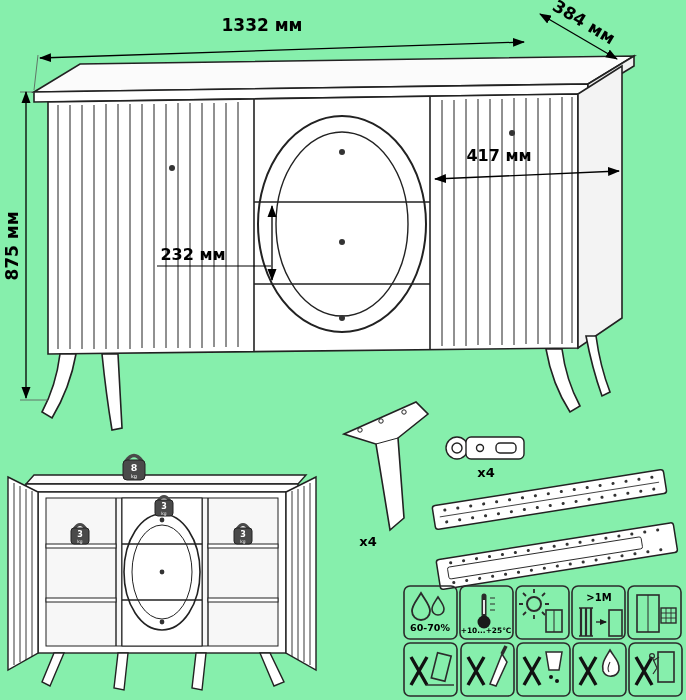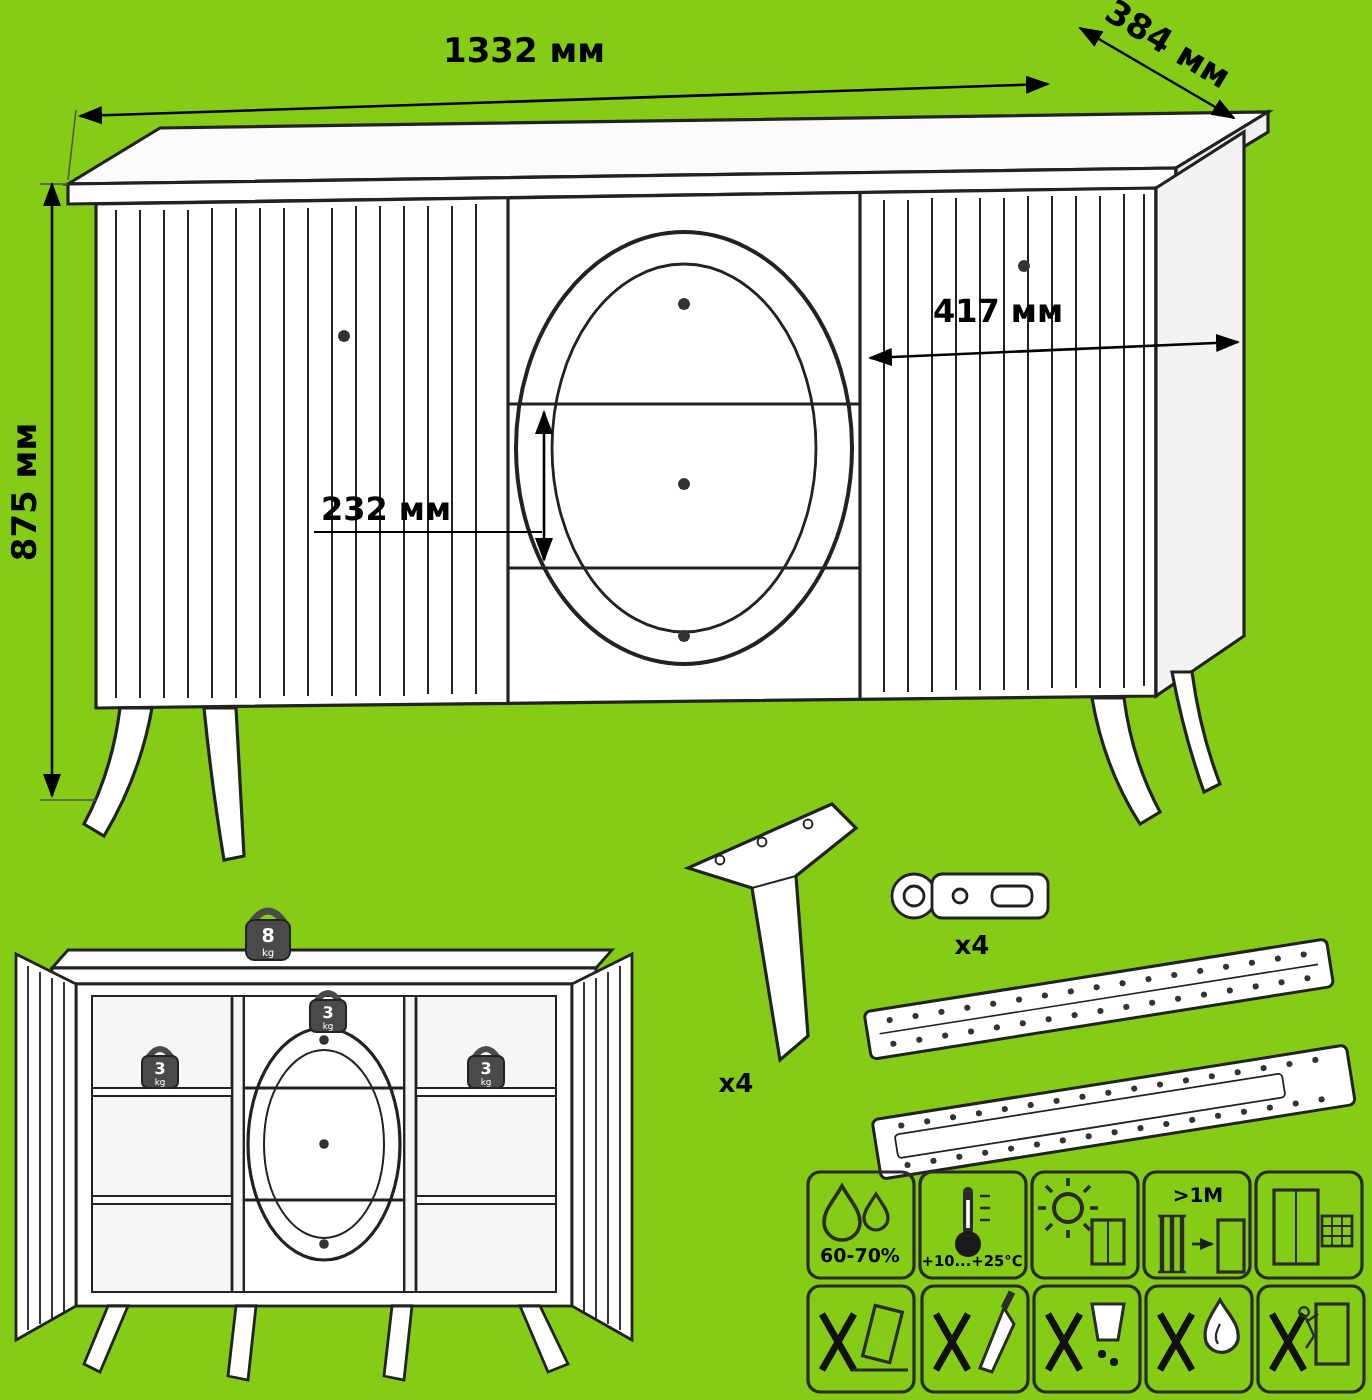--- a/index.html
+++ b/index.html
@@ -1,17 +1,17 @@
 <!DOCTYPE html>
 <html><head>
 <meta charset="utf-8">
 <style>
   html,body{margin:0;padding:0;background:#fff;}
   .canvas{
-    width:686px;height:700px;position:relative;background:#84cc16;
+    width:686px;height:700px;position:relative;background:#86efac;
     font-family:"DejaVu Sans","Liberation Sans",sans-serif;overflow:hidden;
   }
   svg text{font-family:"DejaVu Sans","Liberation Sans",sans-serif;fill:#000;}
   .dim-label{font-size:17px;font-weight:bold;}
   .dim-label-sm{font-size:16px;font-weight:bold;}
   .qty-label{font-size:13px;font-weight:bold;}
   .care-label{font-weight:bold;}
   .wt-num{fill:#fff;font-weight:bold;}
   .wt-unit{fill:#fff;}
 </style>

